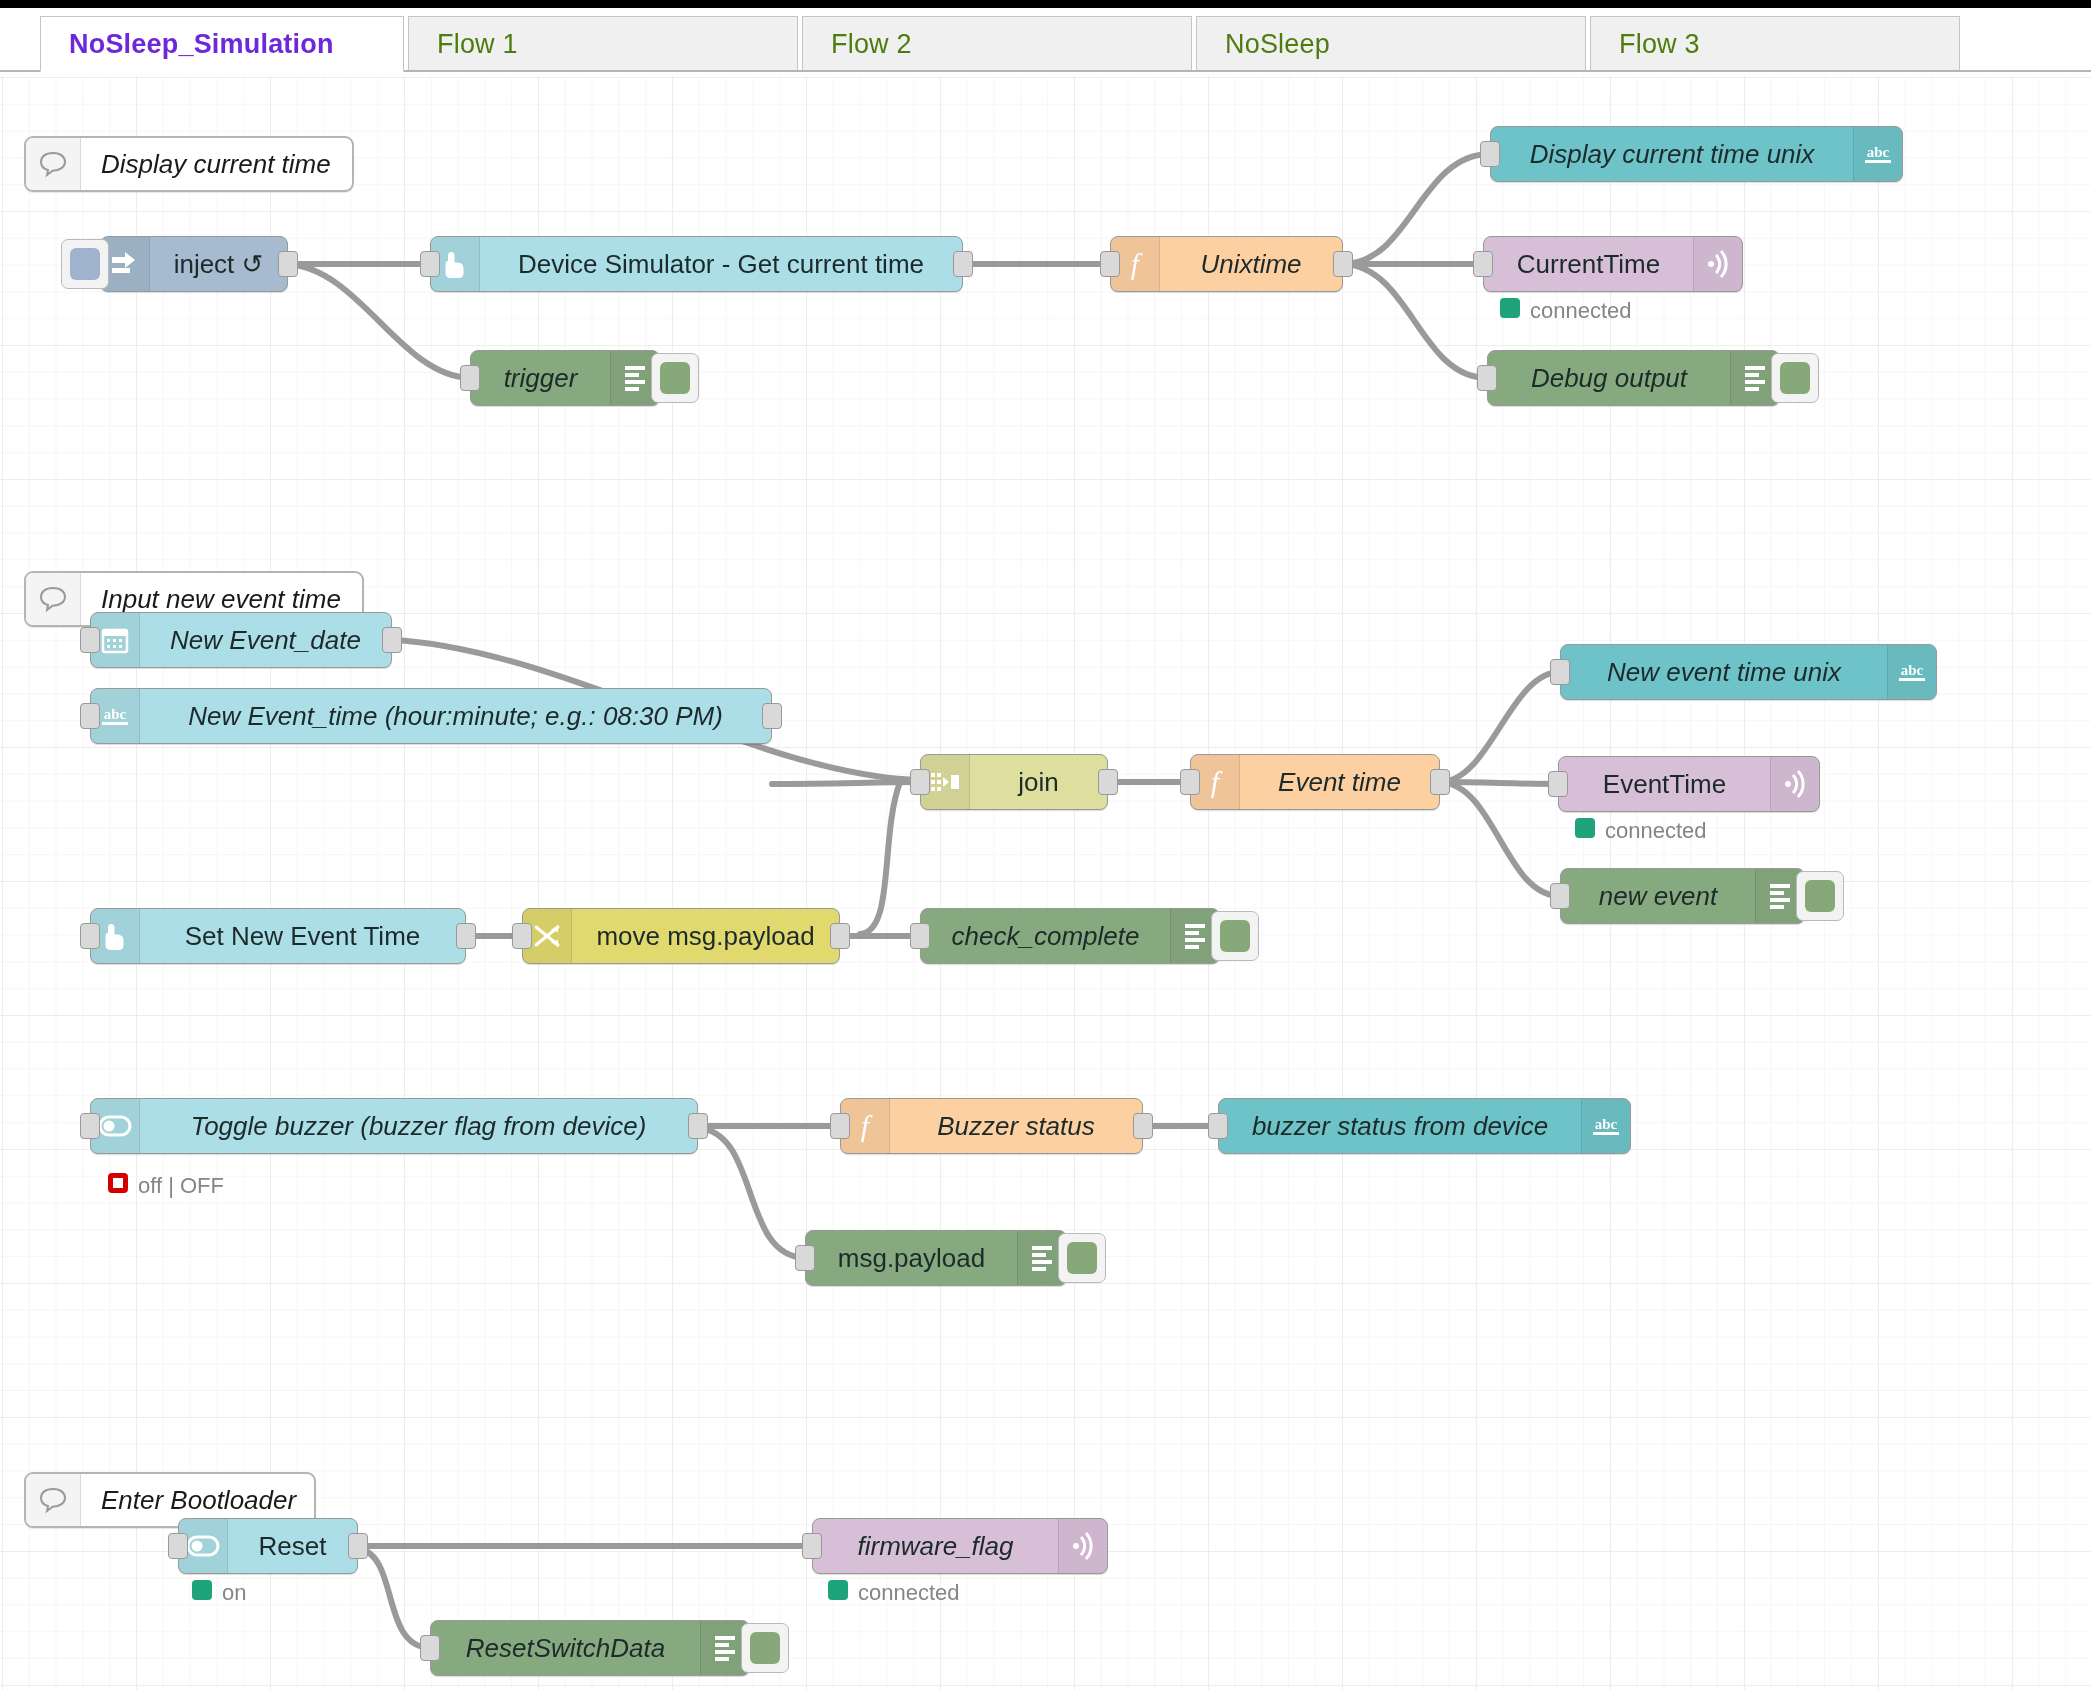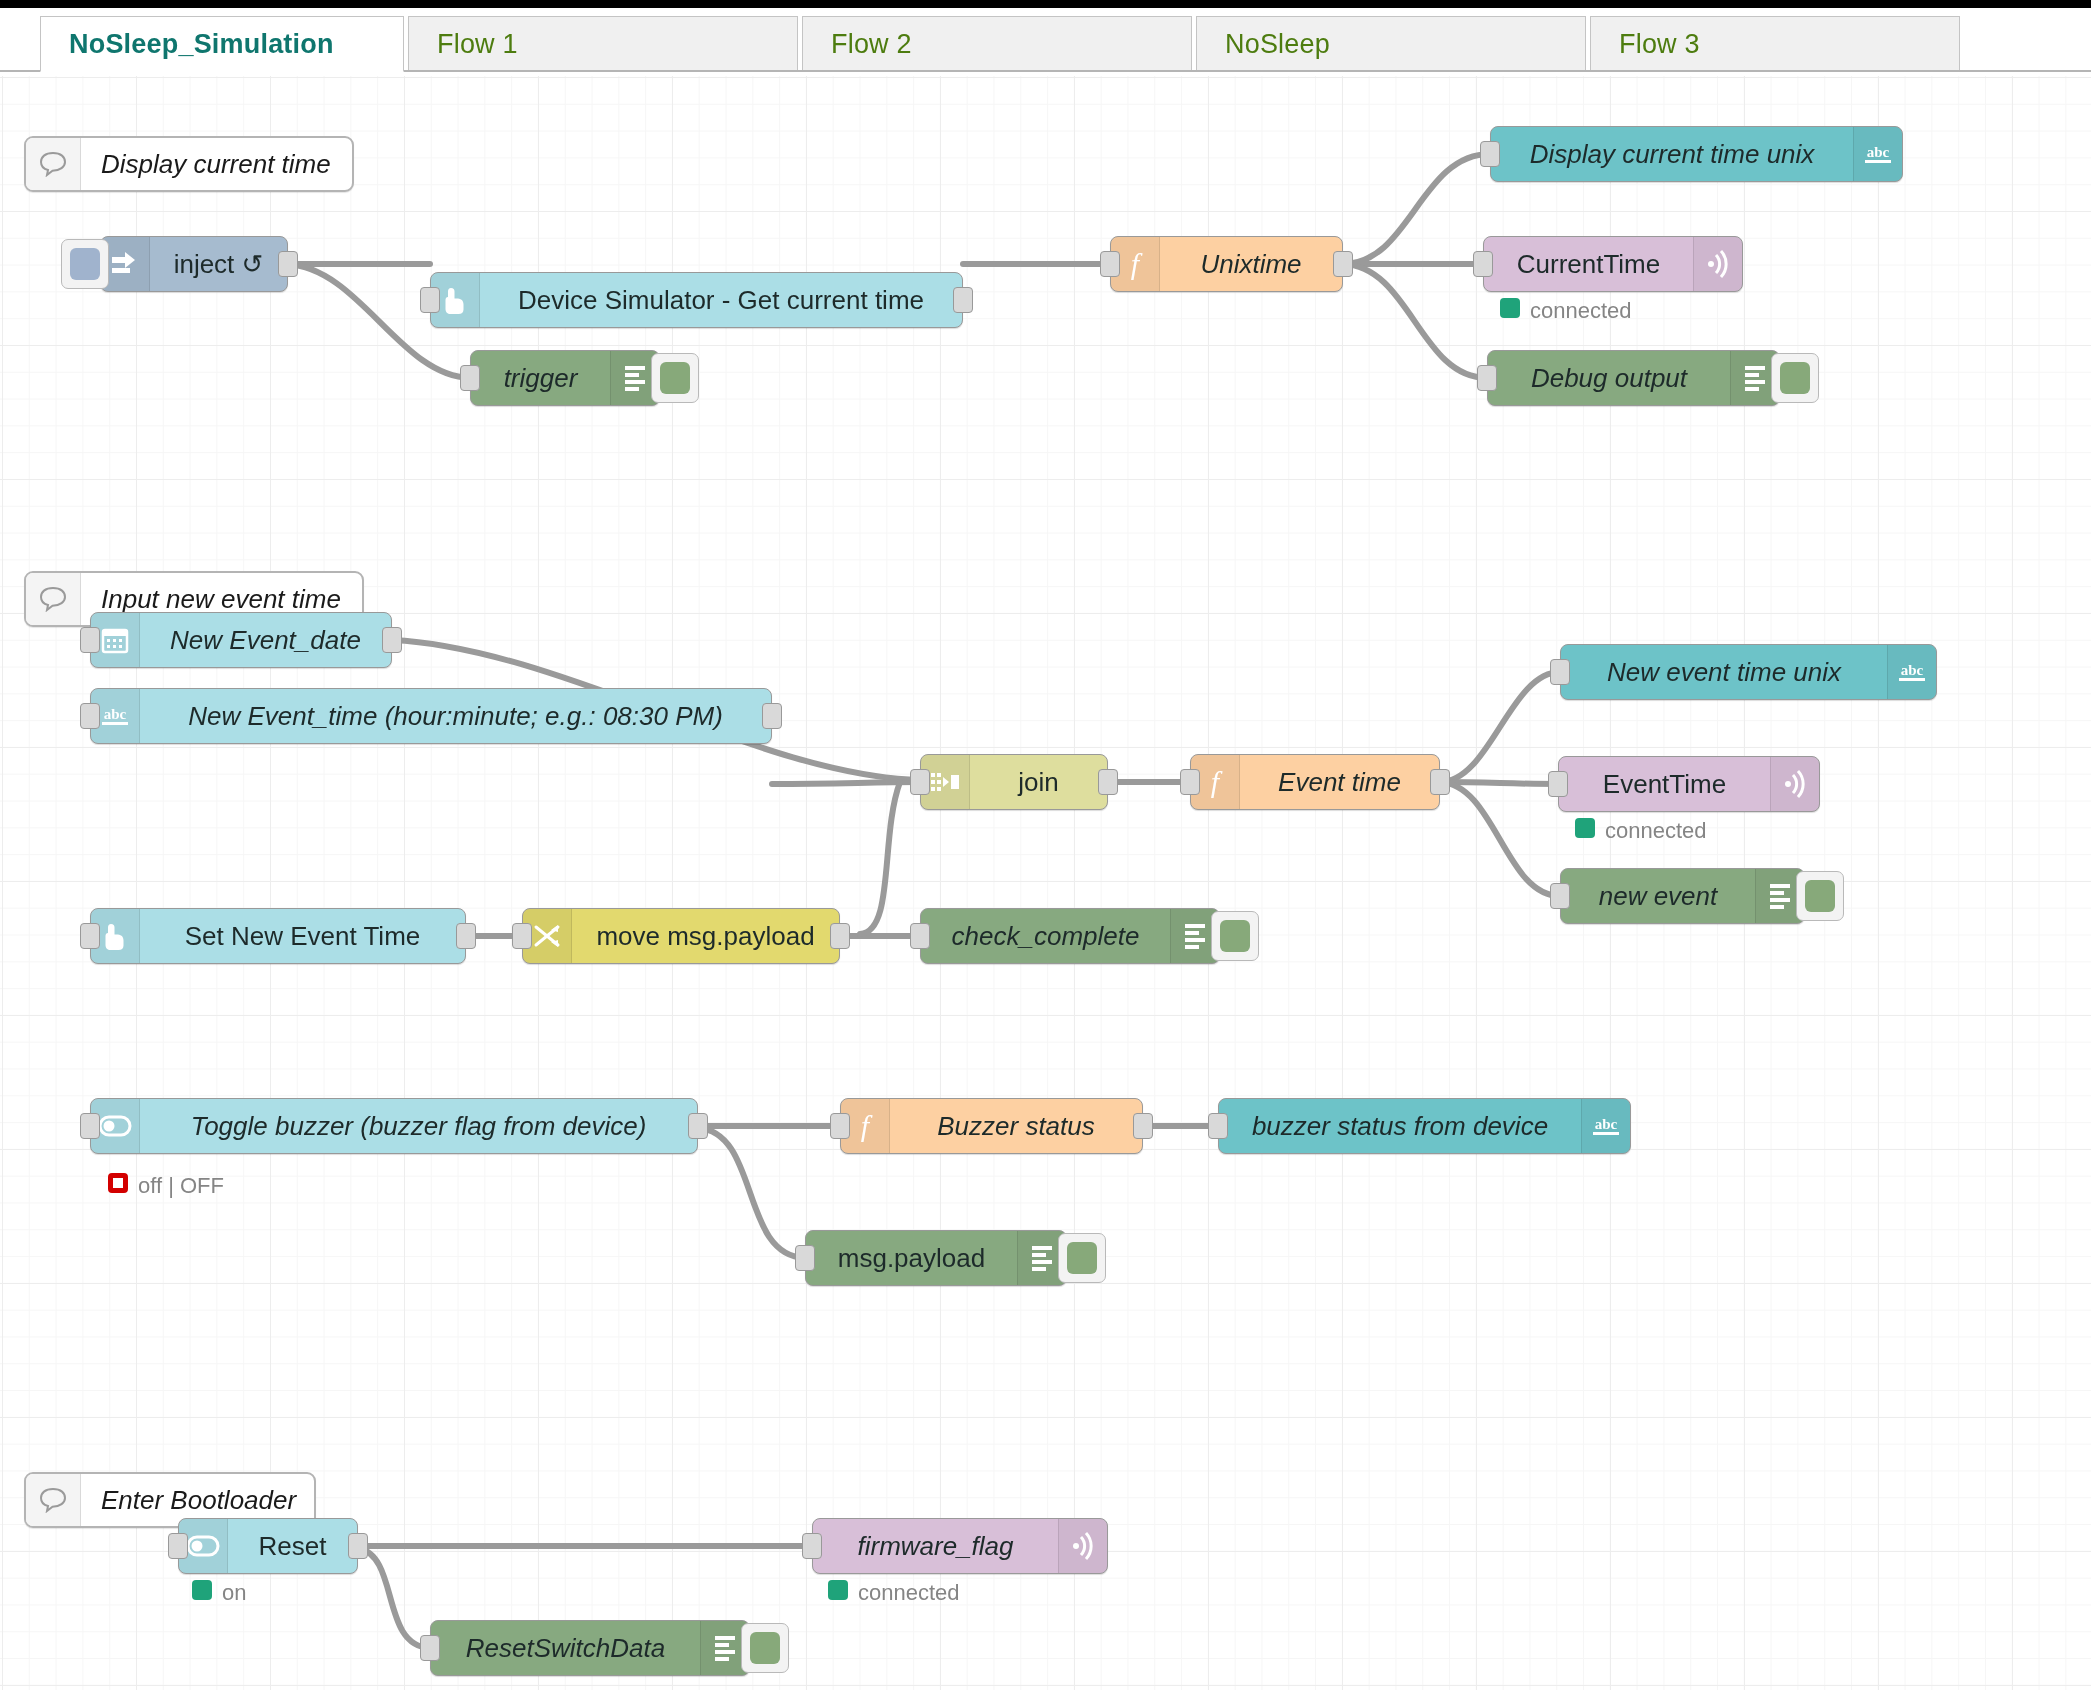--- a/index.html
+++ b/index.html
@@ -39,21 +39,21 @@
     align-items: center;
     padding-left: 28px;
     color: #4d7c0f;
     font-size: 27px;
     letter-spacing: 0.2px;
     white-space: nowrap;
     overflow: hidden;
   }
   .tab.active {
     background: #ffffff;
-    color: #0f766e;
+    color: #6d28d9;
     font-weight: bold;
     border-bottom-color: #ffffff;
     z-index: 5;
   }
   
   .canvas {
     position: absolute; left: 0; top: 76px; width: 2091px; height: 1618px;
     background-color: #ffffff;
     background-image:
       linear-gradient(to right, #ededed 1px, transparent 1px),
@@ -299,21 +299,21 @@
       <span class="ni">
         <svg class="gly" width="30" height="26" viewBox="0 0 30 26">
           <path d="M2 6 h13 l0 -5 l10 8 l-10 8 l0 -5 h-13 z" fill="#fff"></path>
           <path d="M2 17 h18 v5 h-18 z" fill="#fff"></path>
         </svg>
       </span>
       <span class="nl">inject ↺</span>
       <span class="port out"></span>
     </div>
 
-    <div class="node" style="left:430px; top:160px; width:533px; background:#abdee6;margin-top:36px;">
+    <div class="node" style="left:430px; top:160px; width:533px; background:#abdee6;">
       <span class="port in"></span>
       <span class="ni">
         <svg class="gly" width="28" height="30" viewBox="0 0 28 30">
           <path d="M10 3 c2.5 0 3.5 1.5 3.5 3.5 v7 h2 c4 0 7 1.5 7 6 v5 c0 3 -2 4.5 -5 4.5 h-8 c-3 0 -5 -2 -5 -5 v-9 c0 -2 1 -3 2.5 -3 v-5.5 c0 -2 1 -3.5 3 -3.5 z" fill="#fff"></path>
         </svg>
       </span>
       <span class="nl">Device Simulator - Get current time</span>
       <span class="port out"></span>
     </div>
 

